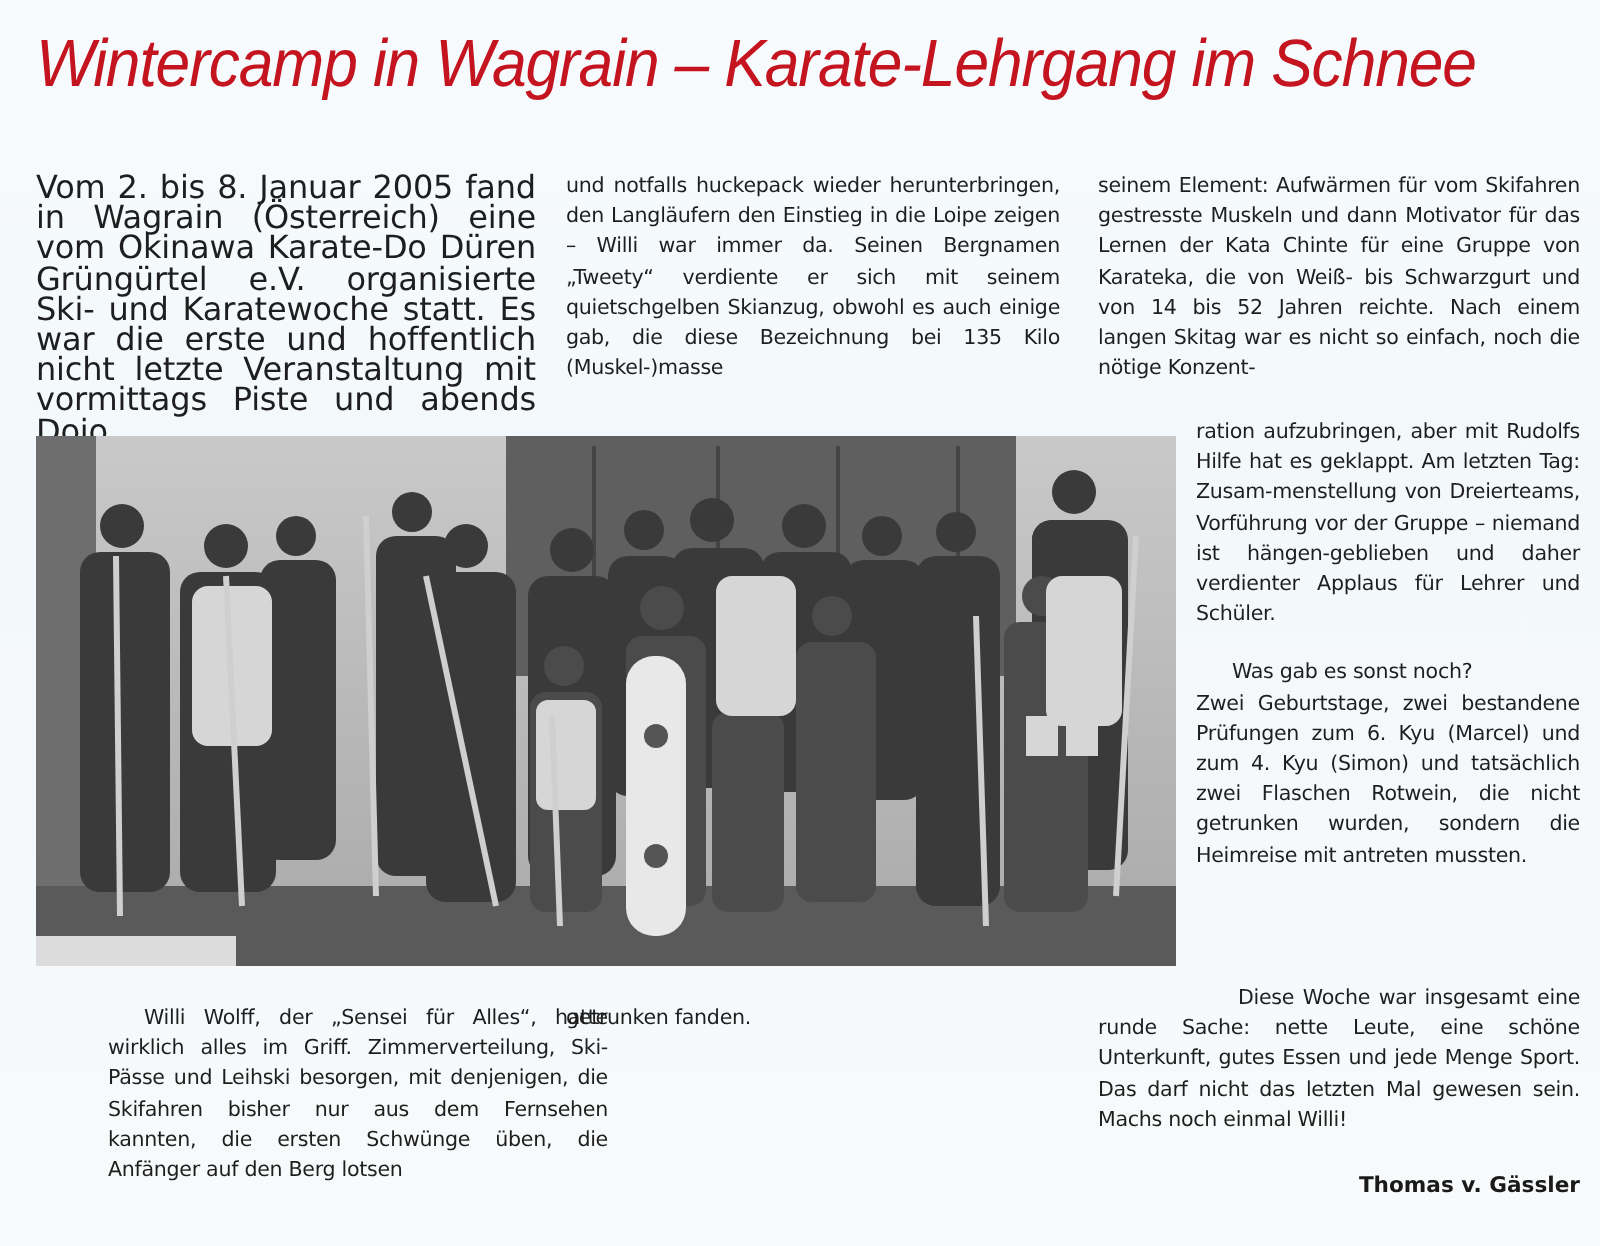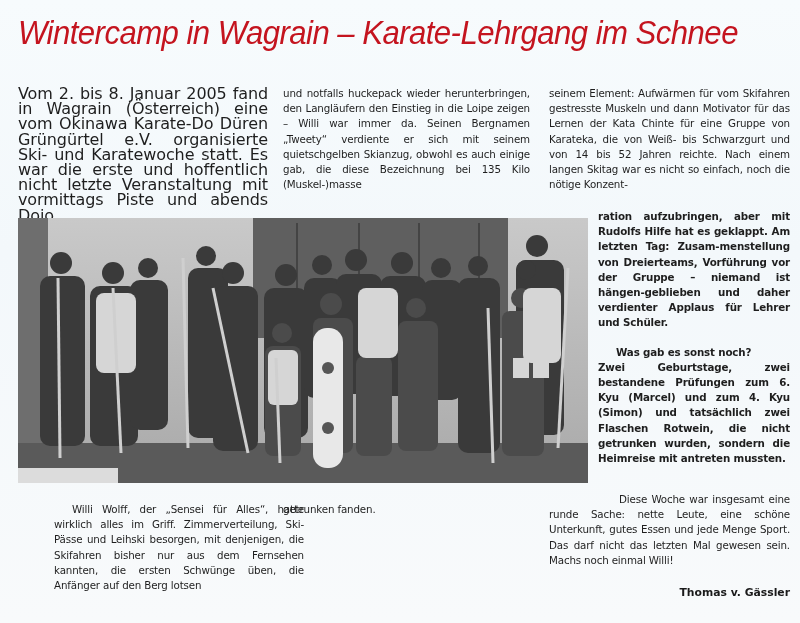--- a/index.html
+++ b/index.html
@@ -44,21 +44,21 @@
 </div>
 
 <div class="col" style="left:283px; top:86px; width:247px;">
   <p>und notfalls huckepack wieder herunterbringen, den Langläufern den Einstieg in die Loipe zeigen – Willi war immer da. Seinen Bergnamen „Tweety“ verdiente er sich mit seinem quietschgelben Skianzug, obwohl es auch einige gab, die diese Bezeichnung bei 135 Kilo (Muskel-)masse</p>
 </div>
 
 <div class="col" style="left:549px; top:86px; width:241px;">
   <p>seinem Element: Aufwärmen für vom Skifahren gestresste Muskeln und dann Motivator für das Lernen der Kata Chinte für eine Gruppe von Karateka, die von Weiß- bis Schwarzgurt und von 14 bis 52 Jahren reichte. Nach einem langen Skitag war es nicht so einfach, noch die nötige Konzent-</p>
 </div>
 
-<div class="col" style="left:598px; top:209px; width:192px;font-weight:bold;">
+<div class="col" style="left:598px; top:209px; width:192px;">
   <p>ration aufzubringen, aber mit Rudolfs Hilfe hat es geklappt. Am letzten Tag: Zusam-menstellung von Dreierteams, Vorführung vor der Gruppe – niemand ist hängen-geblieben und daher verdienter Applaus für Lehrer und Schüler.</p>
   <p class="indent gap">Was gab es sonst noch?</p>
   <p>Zwei Geburtstage, zwei bestandene Prüfungen zum 6. Kyu (Marcel) und zum 4. Kyu (Simon) und tatsächlich zwei Flaschen Rotwein, die nicht getrunken wurden, sondern die Heimreise mit antreten mussten.</p>
 </div>
 
 <div class="photo">
   <svg width="570" height="265" viewBox="0 0 570 265">
     <defs>
       <linearGradient id="wall" x1="0" y1="0" x2="0" y2="1">
         <stop offset="0" stop-color="#c9c9c9"></stop>

